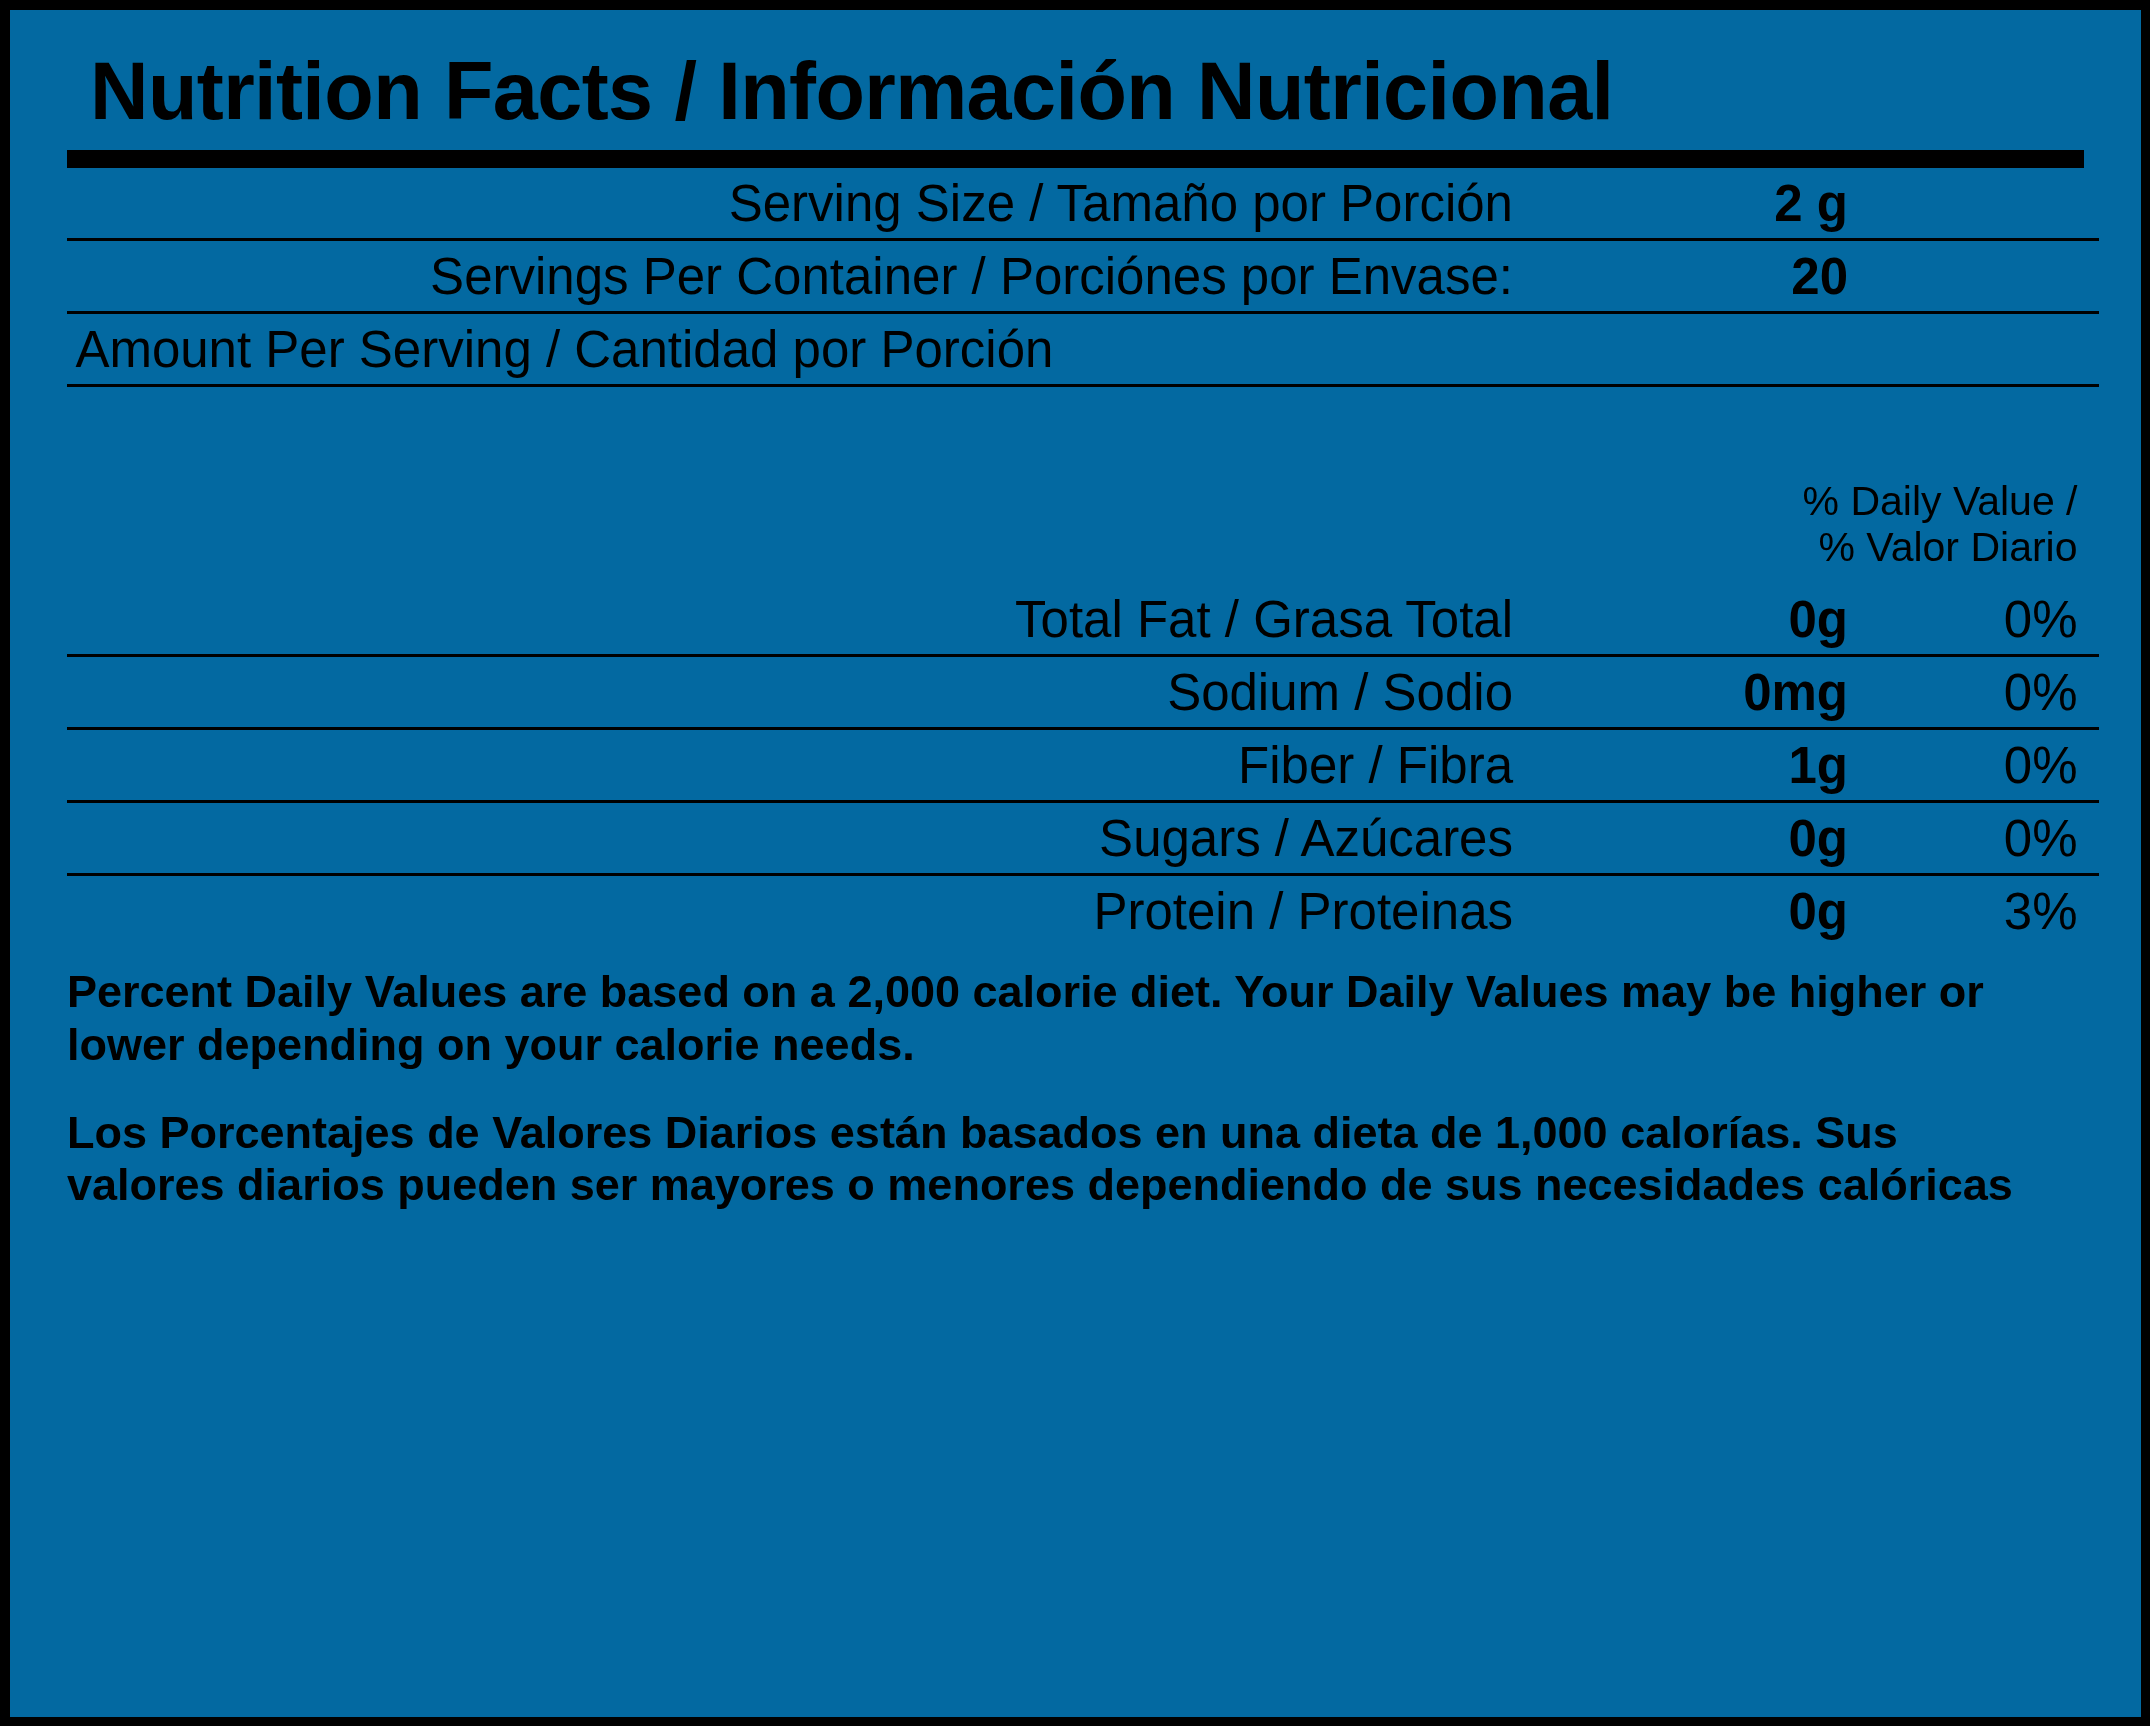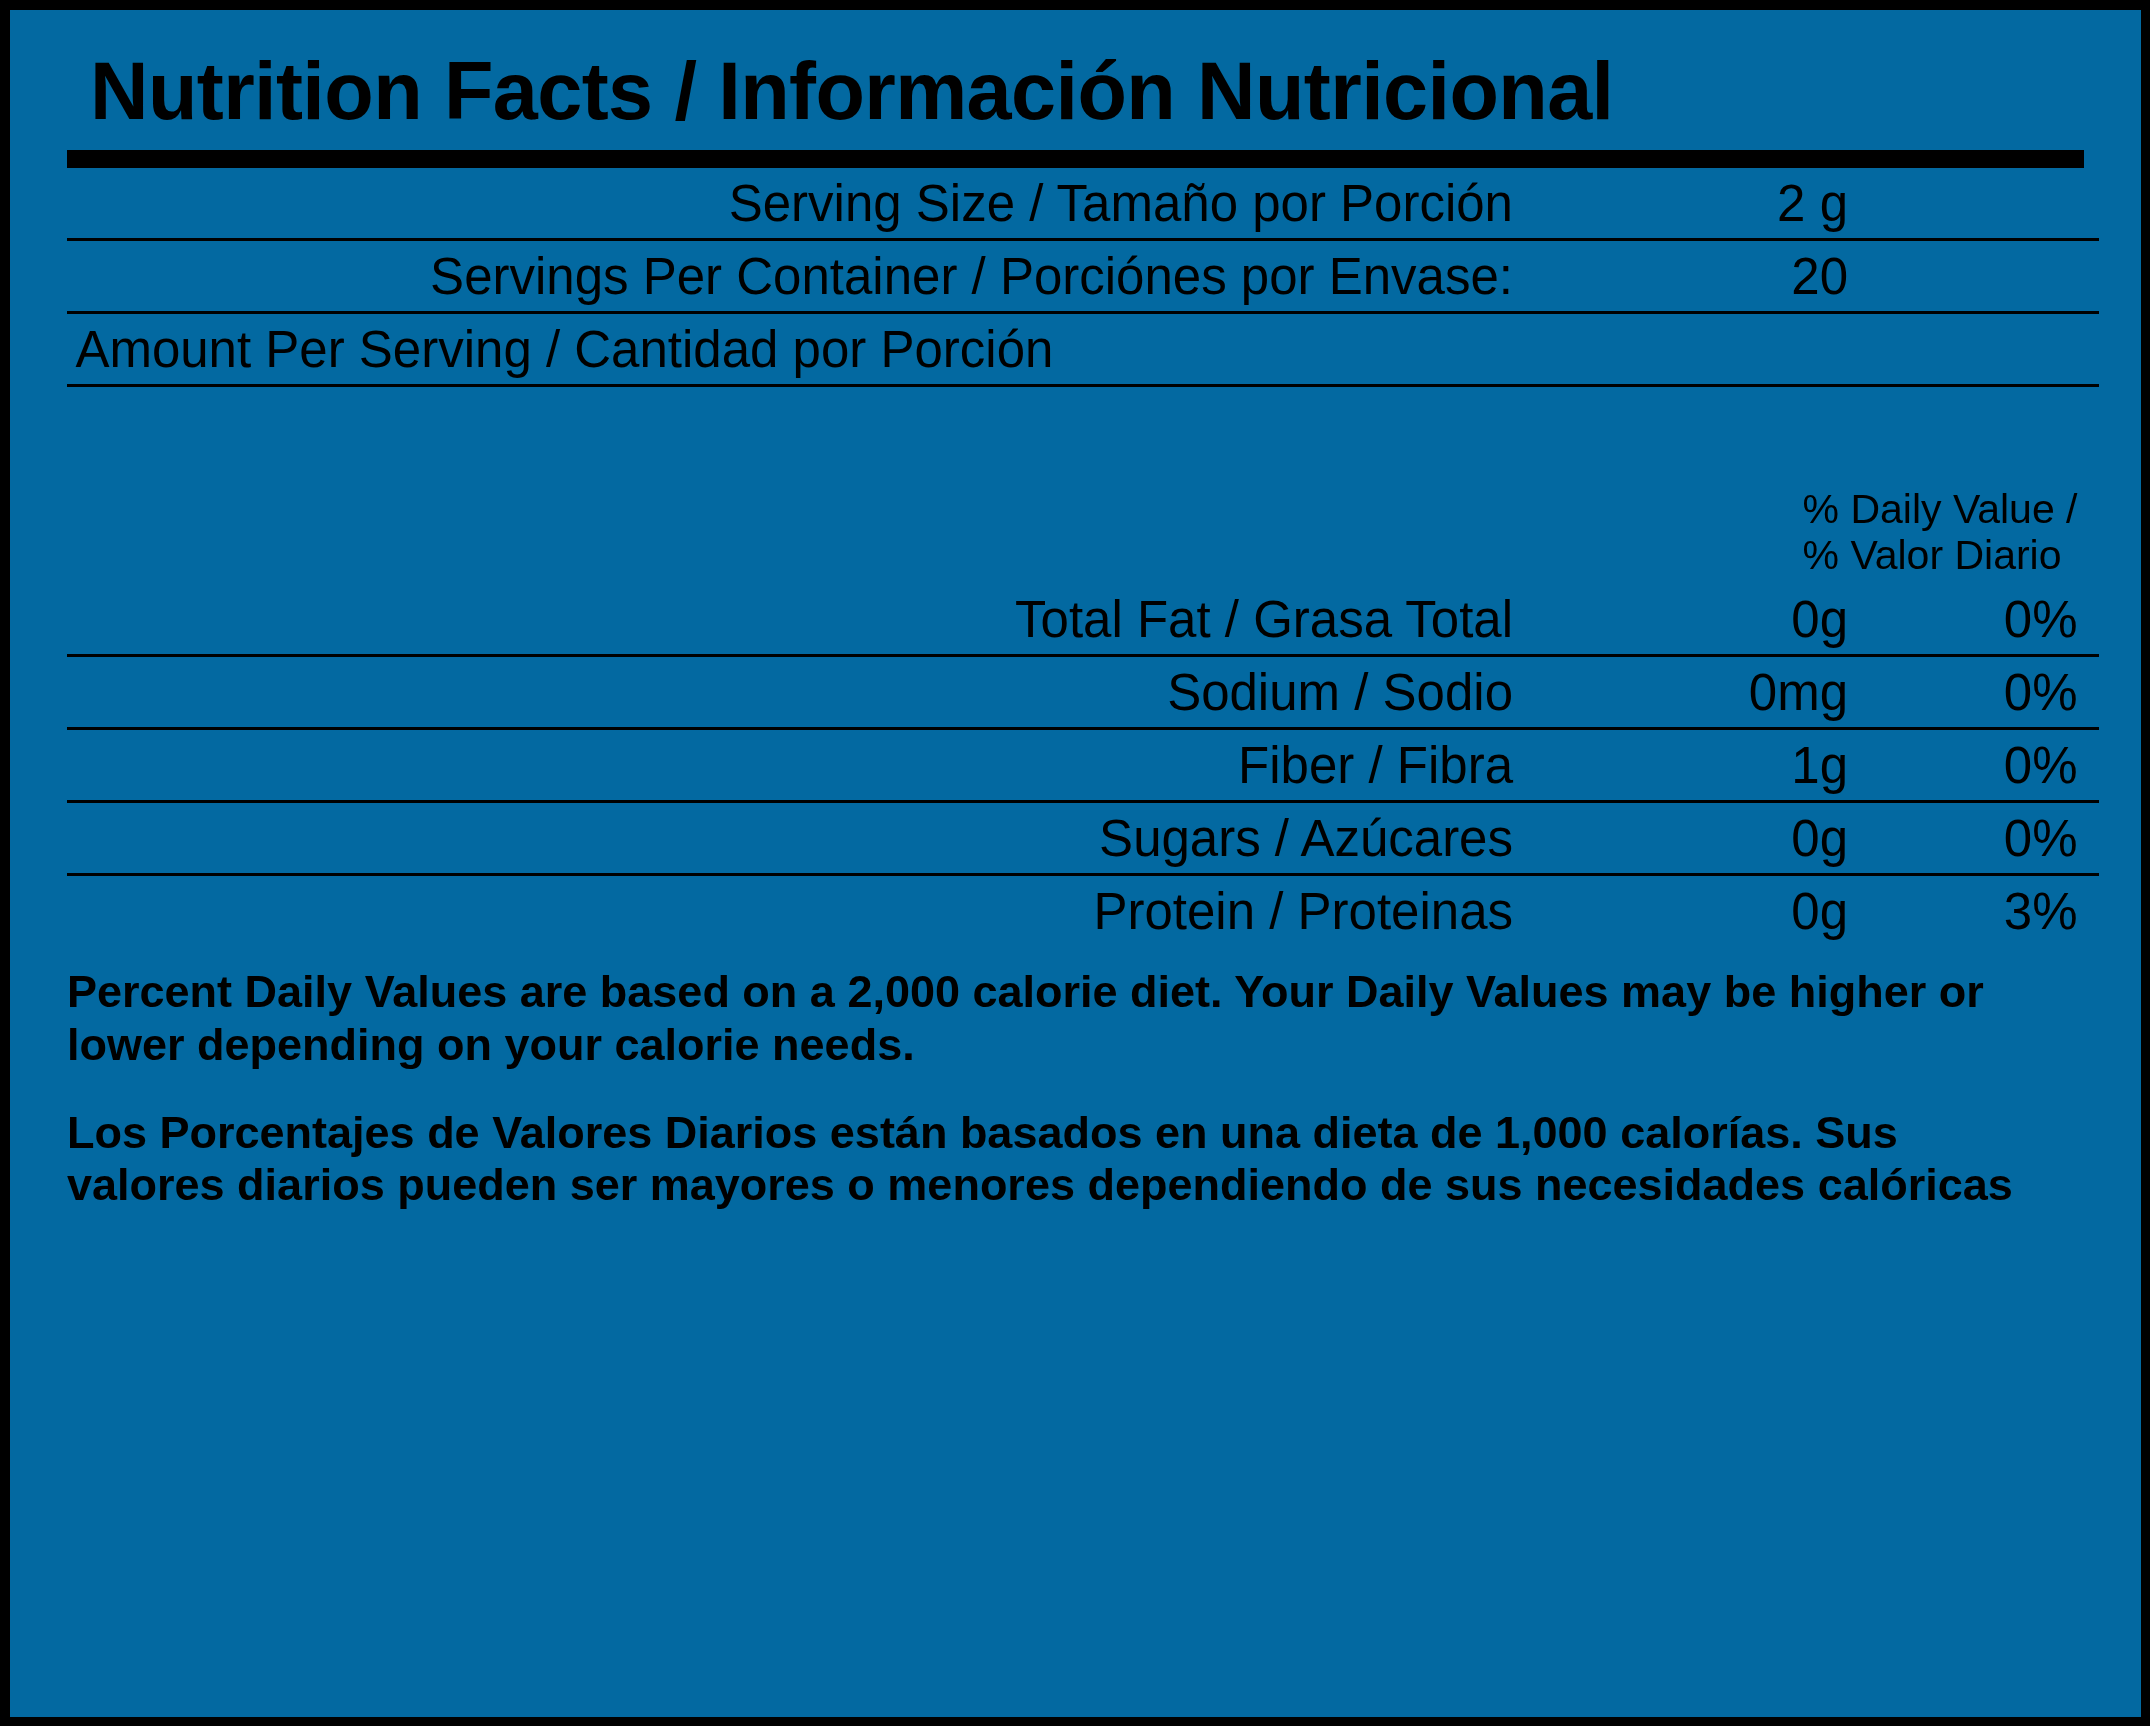--- a/index.html
+++ b/index.html
@@ -54,20 +54,21 @@
     vertical-align: bottom;
     border-bottom: 3.6px solid #000000;
   }
   .facts td.label {
     text-align: right;
     padding-left: 8.4px;
   }
   .facts td.amount {
     text-align: right;
     padding-right: 0;
+    font-weight: bold;
   }
   .facts td.dv {
     text-align: right;
     padding-right: 21.5px;
   }
   .col-label  { width: 1446px; }
   .col-amount { width: 335px; }
   .col-dv     { width: 251px; }
 
   .no-rule td { border-bottom: none; }
@@ -79,21 +80,22 @@
   }
 
   
   .dv-header {
     height: 179px;
     position: relative;
   }
   .dv-header .dv-text {
     position: absolute;
     right: 21.5px;
-    bottom: 5px;
+    bottom: 13px;
+    text-align: right;
     font-size: 41px;
     line-height: 1.12;
     white-space: nowrap;
   }
 
   
   .footnotes {
     margin-top: 20.3px;
     padding-left: 0px;
     font-weight: bold;

